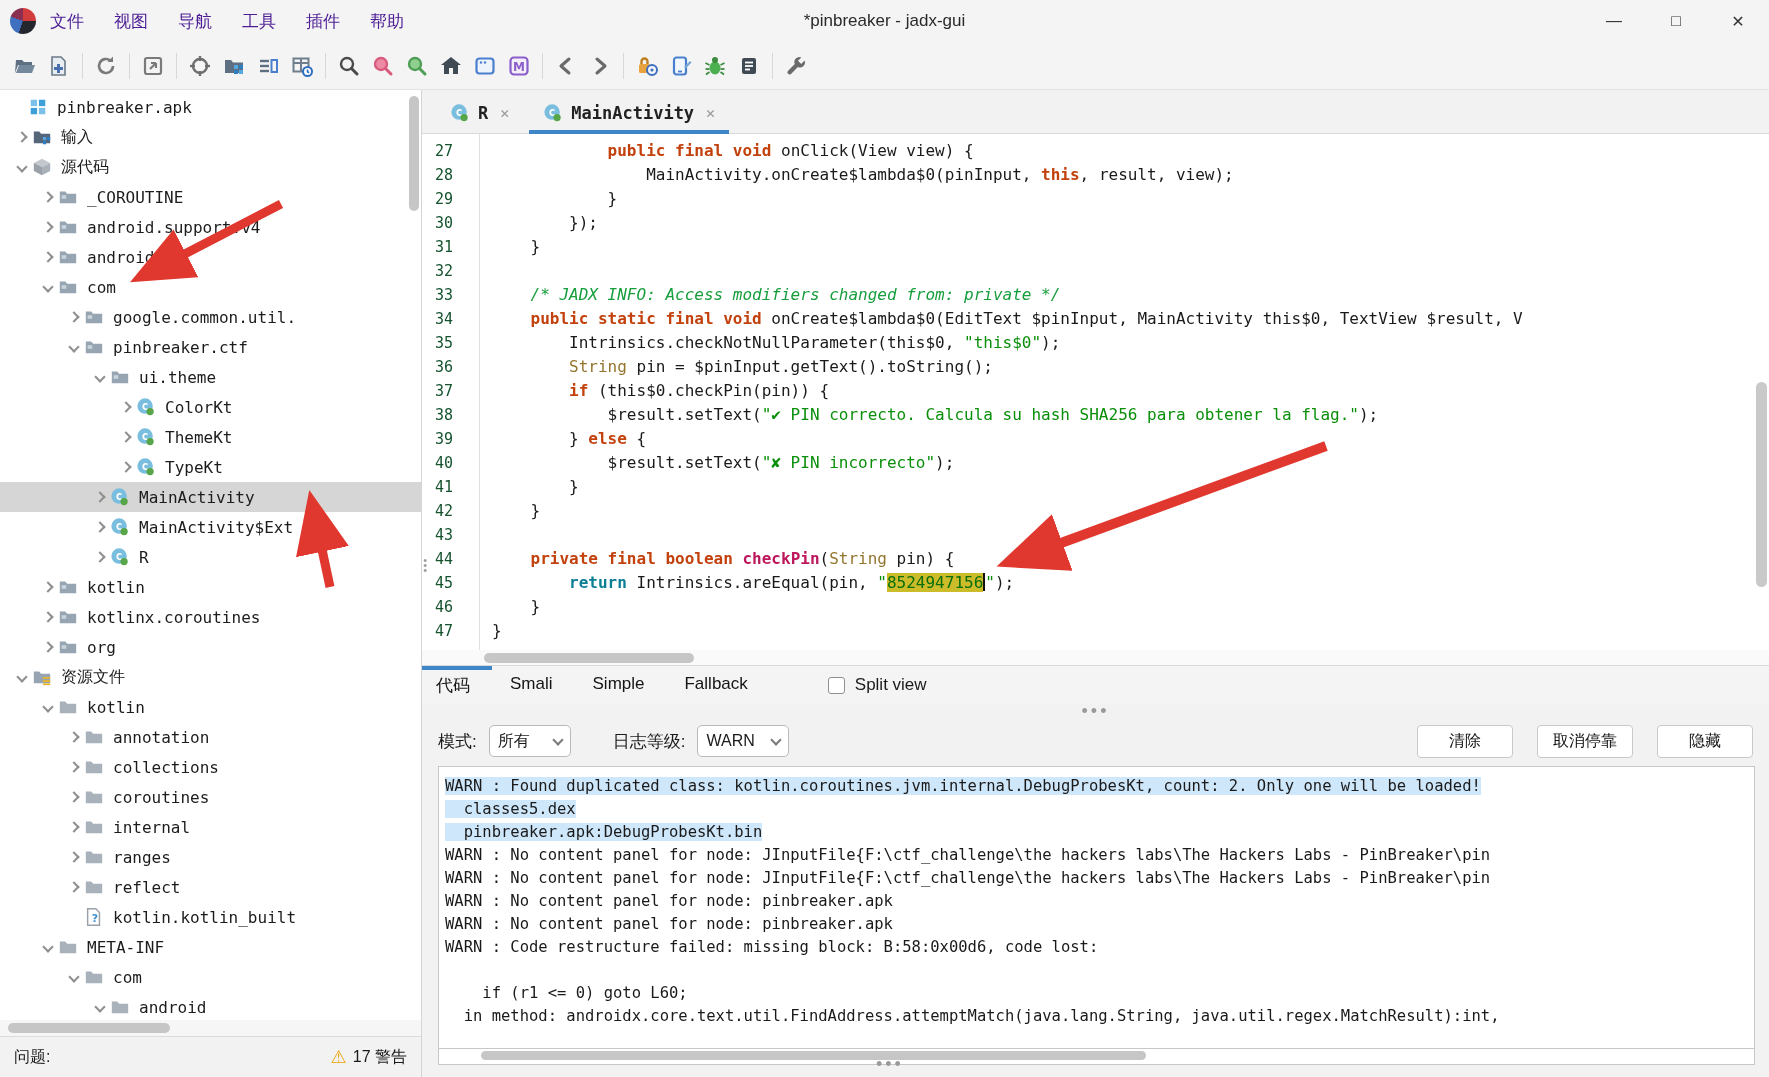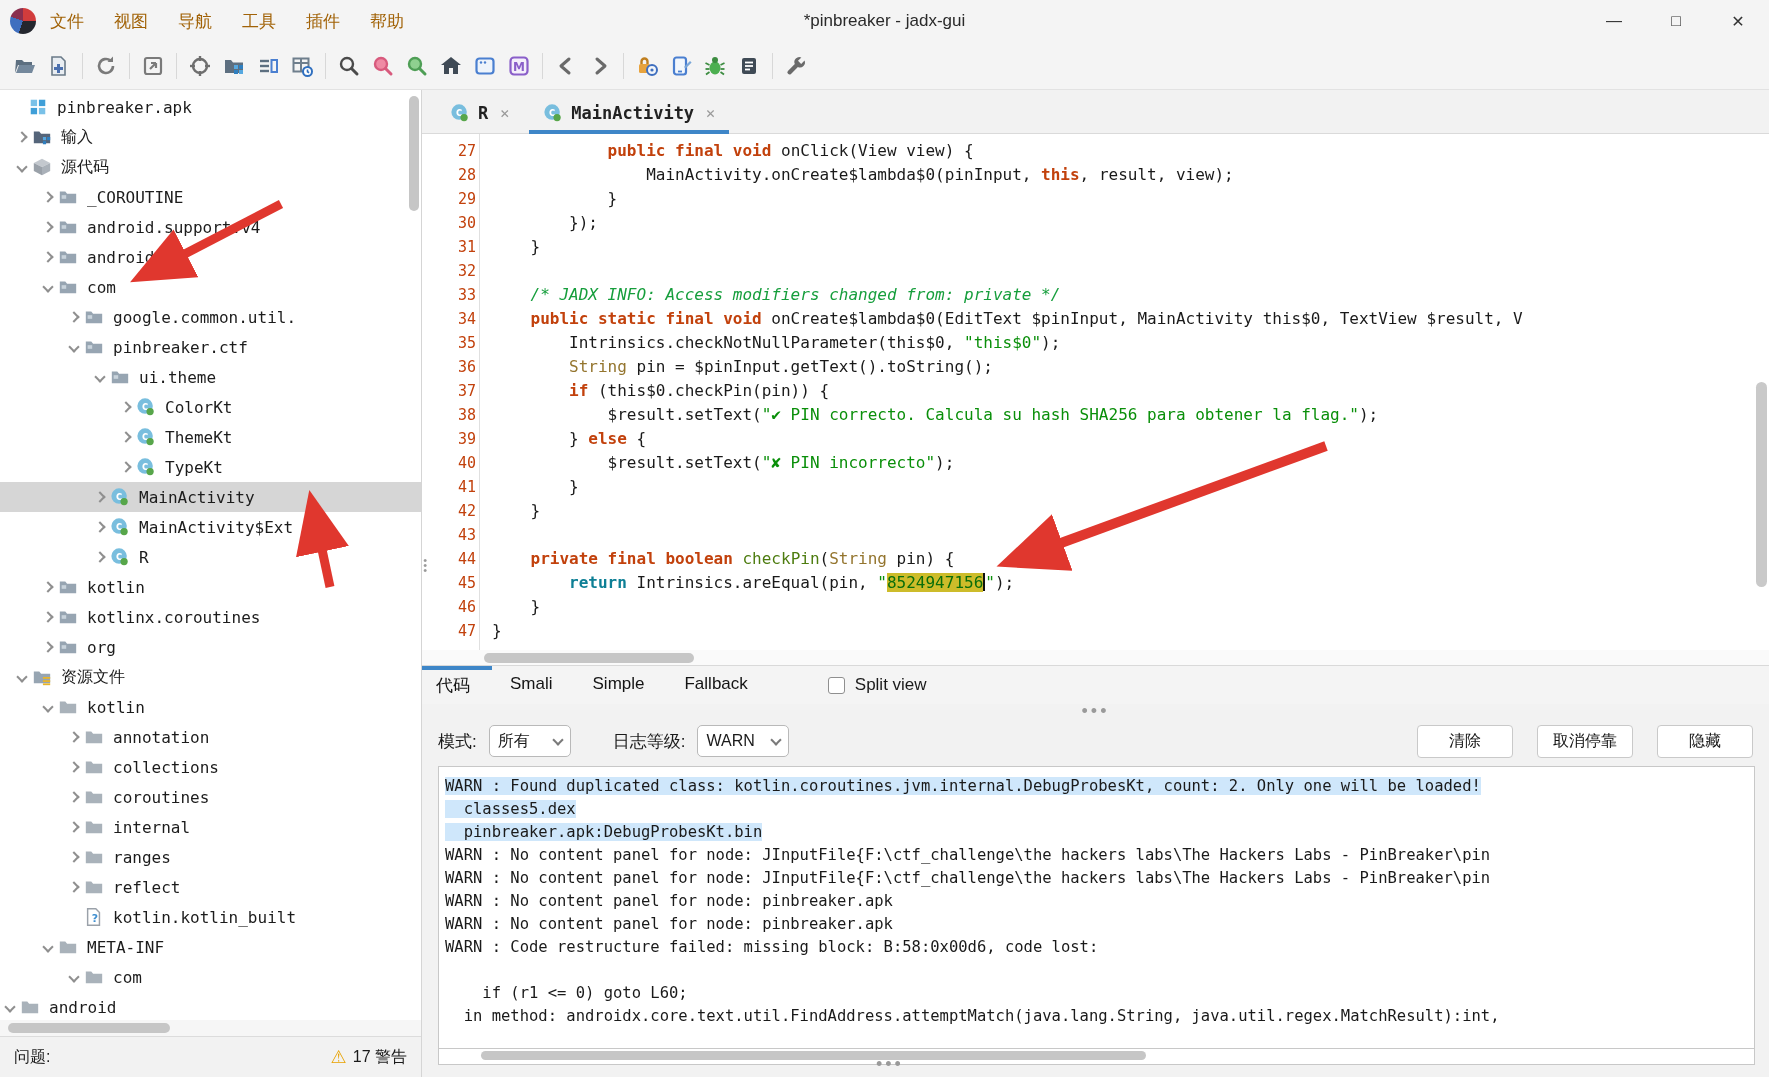--- a/index.html
+++ b/index.html
@@ -3,21 +3,21 @@
 <meta charset="utf-8">
 <style>
   * { margin:0; padding:0; box-sizing:border-box; }
   html,body { width:1769px; height:1077px; overflow:hidden; }
   body { font-family:"Liberation Sans", sans-serif; background:#f2f2f2; color:#1a1a1a; position:relative; }
 
   
   .titlebar { height:42px; display:flex; align-items:center; background:#f4f4f4; position:relative; }
   .app-logo { width:26px; height:26px; border-radius:50%; margin:0 14px 0 10px;
     background:conic-gradient(#d23c3c 0 90deg,#24272e 90deg 200deg,#3f6fbf 200deg 290deg,#8a2f4f 290deg 360deg); }
-  .menus { display:flex; gap:30px; font-size:17px; color:#a16207; }
+  .menus { display:flex; gap:30px; font-size:17px; color:#4c1d95; }
   .menus span { cursor:default; }
   .win-title { position:absolute; left:50%; transform:translateX(-50%); font-size:17px; color:#2a2a2a; }
   .win-controls { margin-left:auto; display:flex; height:100%; }
   .win-controls .wbtn { width:62px; height:100%; display:flex; align-items:center; justify-content:center; font-size:16px; color:#333; }
 
   
   .toolbar { height:48px; display:flex; align-items:center; padding-left:8px; background:#f4f4f4; border-bottom:1px solid #e2e2e2; }
   .tbtn { width:34px; height:34px; display:flex; align-items:center; justify-content:center; border-radius:4px; }
   .tsep { width:1px; height:26px; background:#d8d8d8; margin:0 6px; }
   .tbtn svg { display:block; }
@@ -45,28 +45,28 @@
 
   
   .editor-col { flex:1; display:flex; flex-direction:column; min-width:0; background:#f2f2f2; }
   .tabbar { height:44px; display:flex; align-items:flex-end; padding-left:14px; gap:6px; background:#f2f2f2; border-bottom:1px solid #dadada; }
   .etab { height:40px; display:flex; align-items:center; gap:8px; padding:0 14px; font-family:"DejaVu Sans Mono","DejaVu Sans",monospace; font-size:17px; font-weight:bold; color:#222; position:relative; }
   .etab .close { color:#9a9a9a; font-weight:normal; font-size:15px; margin-left:4px; }
   .etab.active::after { content:""; position:absolute; left:0; right:0; bottom:-1px; height:4px; background:#3e86c8; }
   .cicon { width:20px; height:20px; position:relative; flex:0 0 20px; }
 
   .code-wrap { height:516px; background:#ffffff; display:flex; position:relative; overflow:hidden; }
-  .gutter { width:58px; background:#ffffff; border-right:1px solid #e0e0e0; text-align:right; padding:5px 3px 0 0; color:#c2410c; font-family:"DejaVu Sans Mono","DejaVu Sans",monospace; font-size:15px; line-height:24px; flex:0 0 58px; }
+  .gutter { width:58px; background:#ffffff; border-right:1px solid #e0e0e0; text-align:right; padding:5px 26px 0 0; color:#14532d; font-family:"DejaVu Sans Mono","DejaVu Sans",monospace; font-size:15px; line-height:24px; flex:0 0 58px; }
   .code { flex:1; padding:5px 0 0 12px; font-family:"DejaVu Sans Mono","DejaVu Sans",monospace; font-size:16px; line-height:24px; white-space:pre; overflow:hidden; }
   .code .k { color:#c2410c; font-weight:bold; }
   .code .r { color:#0d7f95; font-weight:bold; }
   .code .c { color:#169e3c; font-style:italic; }
   .code .s { color:#0a8f0a; }
   .code .t { color:#94752e; }
-  .code .m { font-weight:normal; color:#4d7c0f; }
+  .code .m { font-weight:bold; color:#be185d; }
   .code .h { background:#cdbc2a; color:#0a6e0a; }
   .code .cursor { display:inline-block; width:2px; height:18px; background:#111; vertical-align:-3px; }
   .edit-vsb { position:absolute; right:2px; top:0; width:11px; height:100%; }
   .edit-vsb .thumb { position:absolute; top:248px; width:11px; height:205px; background:#c9c9c9; border-radius:6px; }
 
   .code-hsb { height:16px; background:#fafafa; border-bottom:1px solid #d9d9d9; position:relative; }
   .code-hsb .thumb { position:absolute; top:3px; left:62px; width:210px; height:10px; background:#c6c6c6; border-radius:5px; }
 
   .tabstrip { height:38px; display:flex; align-items:center; background:#f4f4f4; position:relative; padding-left:14px; gap:34px; font-size:17px; }
   .tabstrip .indicator { position:absolute; top:0; left:0; width:70px; height:4px; background:#3e86c8; }
@@ -625,21 +625,21 @@
           <span class="chev">
             <i class="d"></i>
           </span>
           <span class="ticon">
             <svg width="20" height="20" viewBox="0 0 22 22">
               <path d="M2 5 h6 l2 2.5 h10 v10.5 h-18 z" fill="#a9b2ba"></path>
             </svg>
           </span>
           <span>com</span>
         </div>
-        <div class="trow" style="">
+        <div class="trow" style="padding-left: 90px;">
           <span class="chev">
             <i class="d"></i>
           </span>
           <span class="ticon">
             <svg width="20" height="20" viewBox="0 0 22 22">
               <path d="M2 5 h6 l2 2.5 h10 v10.5 h-18 z" fill="#a9b2ba"></path>
             </svg>
           </span>
           <span>android</span>
         </div>

